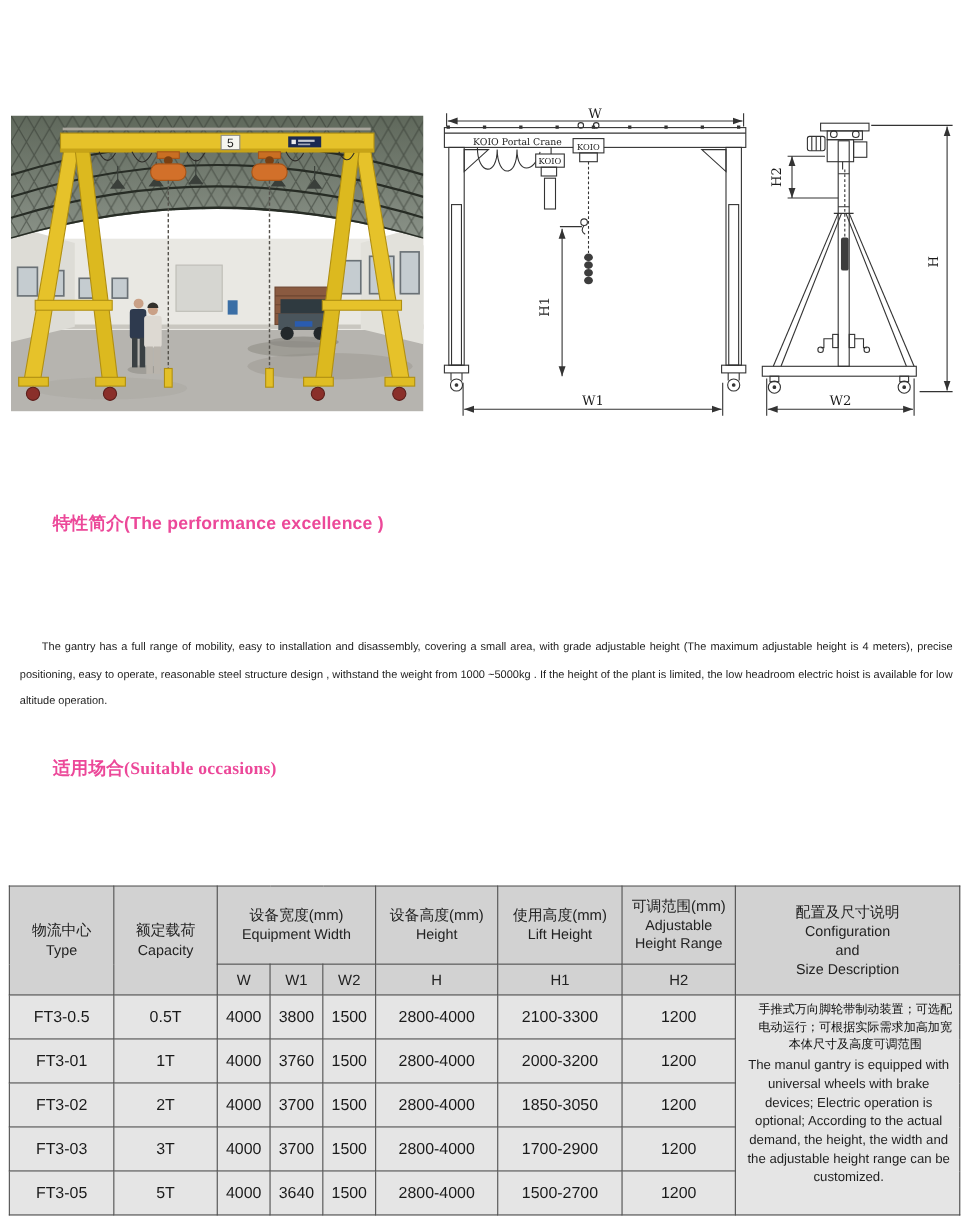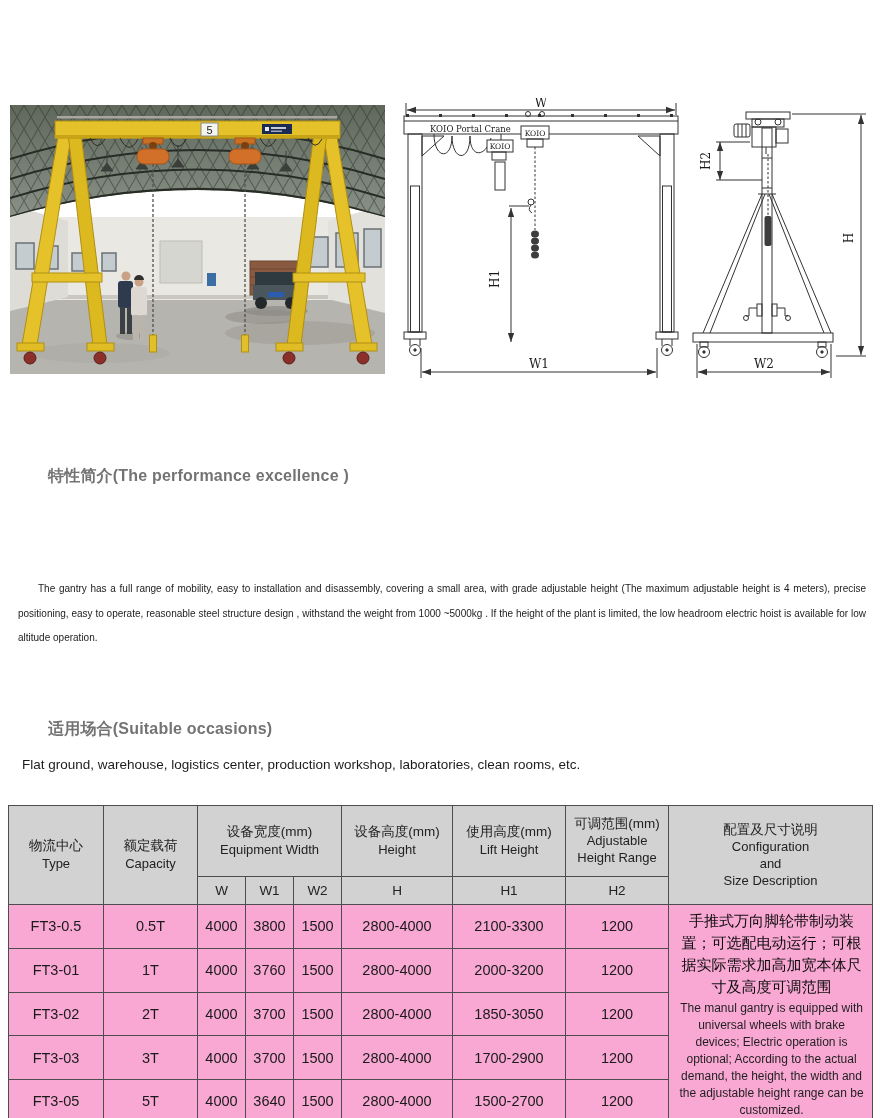--- a/index.html
+++ b/index.html
@@ -7,41 +7,41 @@
   body { font-family:"Liberation Sans", sans-serif; color:#111; }
   .page { position:relative; width:880px; height:1118px; background:#fff; overflow:hidden; }
 
   
   .photo      { position:absolute; left:10px;  top:105px; width:375px; height:269px; }
   .front-view { position:absolute; left:400px; top:98px;  width:284px; height:296px; }
   .side-view  { position:absolute; left:688px; top:98px;  width:190px; height:296px; }
   svg { display:block; }
 
   
-  .sec-heading { position:absolute; left:8px; margin:0; font-size:16px; font-weight:bold; color:#737373; letter-spacing:.2px;padding-left:40px; }
+  .sec-heading { position:absolute; left:8px; margin:0; font-size:16px; font-weight:bold; color:#ec4899; letter-spacing:.2px;padding-left:40px; }
   #perf-heading { top:466px; }
-  #occ-heading  { top:719px; }
+  #occ-heading  { top:689px;font-family:Liberation Serif, serif; }
   .para { position:absolute; margin:0; color:#1c1c1c; }
   #perf-cn { left:18px; top:492px; width:846px; font-size:14.5px; line-height:28px; text-indent:2em; letter-spacing:.4px; text-align:justify; }
   #perf-en { left:18px; top:577px; width:848px; font-size:10px; line-height:24.5px; text-indent:2em; text-align:justify; }
   #occ-cn  { left:22px; top:731px; width:840px; font-size:14.5px; letter-spacing:.4px; }
   #occ-en  { left:22px; top:757px; width:840px; font-size:13.5px; }
 
   
   .spec-table { position:absolute; left:8px; top:805px; width:864px; border-collapse:collapse; table-layout:fixed; }
   .spec-table th, .spec-table td { border:1px solid var(--border_color,#4d4d4d); padding:0; }
   .spec-table thead th { background:var(--table_header_bg,#d2d2d2); font-weight:normal; color:#222; vertical-align:middle; }
   .spec-table thead tr:first-child th { height:71px; }
   .sub-row th { height:28px; font-size:13.5px; color:#222; }
   .th-cn { font-size:13.5px; line-height:1.35; }
   .th-en { font-size:13px;  line-height:1.3; }
   .spec-table tbody tr { height:40px; }
-  .spec-table tbody td { text-align:center; font-size:14.5px; color:#1a1a1a; background:#f9a8d4; }
+  .spec-table tbody td { text-align:center; font-size:14.5px; color:#1a1a1a; background:#e5e5e5; }
   td.desc-cell { text-align:left; vertical-align:top; padding:5px 6px 4px 8px; }
-  .desc-cn { margin:0 0 2px 0; font-size:15px; line-height:1.46; color:#0d0d0d; }
+  .desc-cn { margin:0 0 2px 12px; font-size:11px; line-height:1.46; color:#0d0d0d; }
   .desc-en { margin:0; font-size:12px; line-height:1.42; color:#1f1f1f; }
 
   
   .dim-label   { font-family:"DejaVu Serif", serif; font-size:12px; fill:#1a1a1a; }
   .small-label { font-family:"DejaVu Serif", serif; fill:#222; }
 </style>
 </head>
 <body>
 
 <div class="page">
@@ -321,21 +321,20 @@
     </g>
     <text x="22" y="63" text-anchor="middle" class="dim-label" transform="rotate(-90 22 63)">H2</text>
     <text x="165" y="140" text-anchor="middle" class="dim-label" transform="rotate(-90 165 140)">H</text>
     <text x="76" y="270" text-anchor="middle" class="dim-label">W2</text>
   </svg>
 
   <h2 class="sec-heading" id="perf-heading">特性简介(The performance excellence )</h2>
   <p class="para" id="perf-en">The gantry has a full range of mobility, easy to installation and disassembly, covering a small area, with grade adjustable height (The maximum adjustable height is 4 meters),  precise positioning, easy to operate, reasonable steel structure design , withstand the weight from 1000 ~5000kg . If the height of the plant is limited,  the  low headroom electric hoist is available  for low altitude operation.</p>
 
   <h2 class="sec-heading" id="occ-heading">适用场合(Suitable occasions)</h2>
-  <p class="para" id="occ-en">Flat ground, warehouse, logistics center, production workshop, laboratories, clean rooms, etc.</p>
 
   <table class="spec-table">
     <colgroup>
       <col style="width:95px">
         <col style="width:94px">
       <col style="width:48px">
         <col style="width:48px">
         <col style="width:48px">
       <col style="width:111px">
         <col style="width:113px">

